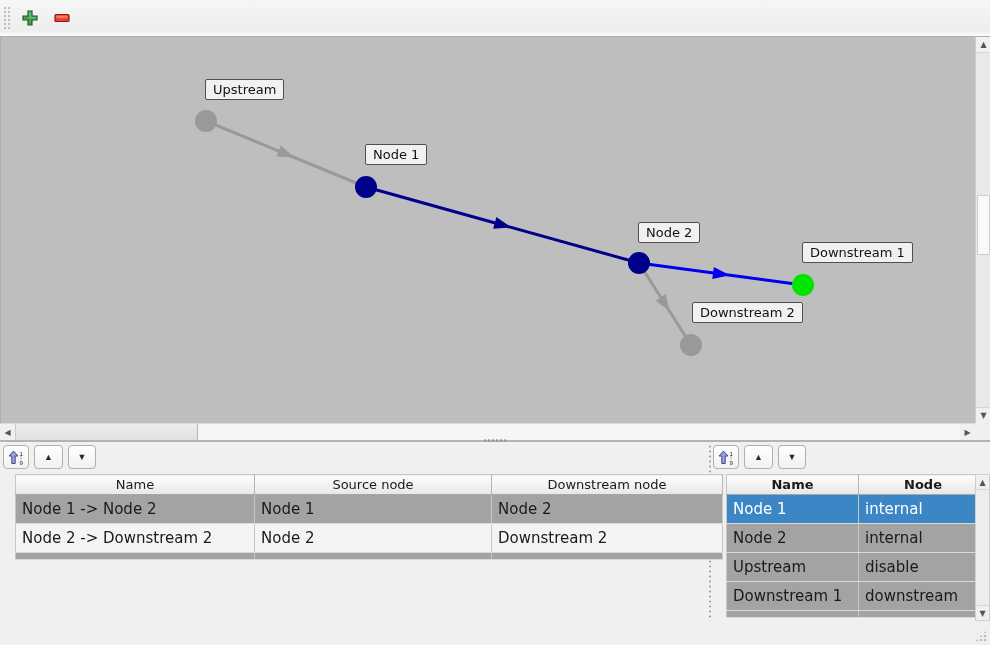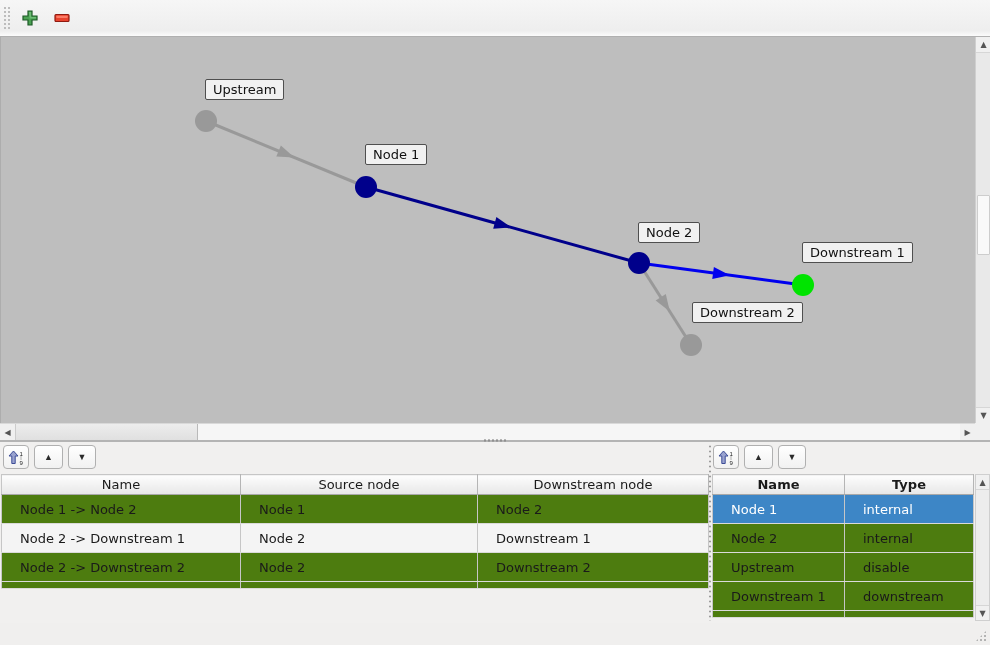--- a/index.html
+++ b/index.html
@@ -49,29 +49,29 @@
   .splitter-v { position:absolute; left:708px; top:444px; width:4px; height:177px;
     background-image:radial-gradient(circle, #9a9a9a 0.9px, transparent 1.2px); background-size:4px 5px; }
 
   
   .pbtn { position:absolute; top:445px; height:24px; border:1px solid #b0b0b0; border-radius:4px;
     background:linear-gradient(#ffffff,#f1f1f1); cursor:pointer; font-size:9px; color:#222;
     display:flex; align-items:center; justify-content:center; }
   .pbtn .tri { font-size:9px; color:#2a2a2a; }
 
   
-  table { border-collapse:collapse; table-layout:fixed; background:#4d7c0f; position:absolute; }
+  table { border-collapse:collapse; table-layout:fixed; background:#a3a3a3; position:absolute;margin-left:14px; }
   .table-left  { left:1px;  top:474px; width:707px; }
   .table-right { left:712px; top:474px; width:261px; }
   table, td, th { border:1px solid #c6c6c6; }
   table { border:1px solid #9b9b9b; }
   th { height:20px; font-weight:normal; font-size:13px; text-align:center;
     background:linear-gradient(#fdfdfd,#e7e7e7); border-bottom:1px solid #a8a8a8; border-right:1px solid #b5b5b5; }
   .table-right th { font-weight:bold; }
-  td { height:29px; padding:0 18px; font-size:13px; border-bottom:1px solid #dadada; border-right:1px solid #c6c6c6;
+  td { height:29px; padding:0 6px; font-size:15px; border-bottom:1px solid #dadada; border-right:1px solid #c6c6c6;
     overflow:hidden; white-space:nowrap; }
   .table-left tbody tr:nth-child(even):not(.filler) td { background:#f4f4f4; }
   tr.selected td { background:#3d86c6 !important; color:#ffffff; }
   tr.filler td { height:7px; }
 
   .vscroll2 { position:absolute; left:975px; top:474px; width:15px; height:147px; background:#ededed; border:1px solid #cfcfcf; }
   .vscroll2 .sbtn { position:absolute; left:0; width:13px; height:15px; background:#f0f0f0; color:#555;
     font-size:8px; line-height:15px; text-align:center; }
   .vscroll2 .sbtn.up { top:0; border-bottom:1px solid #d6d6d6; }
   .vscroll2 .sbtn.down { bottom:0; border-top:1px solid #d6d6d6; }
@@ -187,46 +187,41 @@
           <th>Downstream node</th>
         </tr>
       </thead>
     <tbody>
         <tr>
           <td>Node 1 -&gt; Node 2</td>
           <td>Node 1</td>
           <td>Node 2</td>
         </tr>
         <tr>
-          <td>Node 2 -&gt; Downstream 1</td>
-          <td>Node 2</td>
-          <td>Downstream 1</td>
-        </tr>
-        <tr>
           <td>Node 2 -&gt; Downstream 2</td>
           <td>Node 2</td>
           <td>Downstream 2</td>
         </tr>
         <tr class="filler">
           <td></td>
           <td></td>
           <td></td>
         </tr>
       </tbody>
   </table>
 
   <table class="table-right">
     <colgroup>
         <col style="width:132px">
         <col style="width:129px">
       </colgroup>
     <thead>
         <tr>
           <th>Name</th>
-          <th>Type</th>
+          <th>Node</th>
         </tr>
       </thead>
     <tbody>
         <tr class="selected">
           <td>Node 1</td>
           <td>internal</td>
         </tr>
         <tr>
           <td>Node 2</td>
           <td>internal</td>

